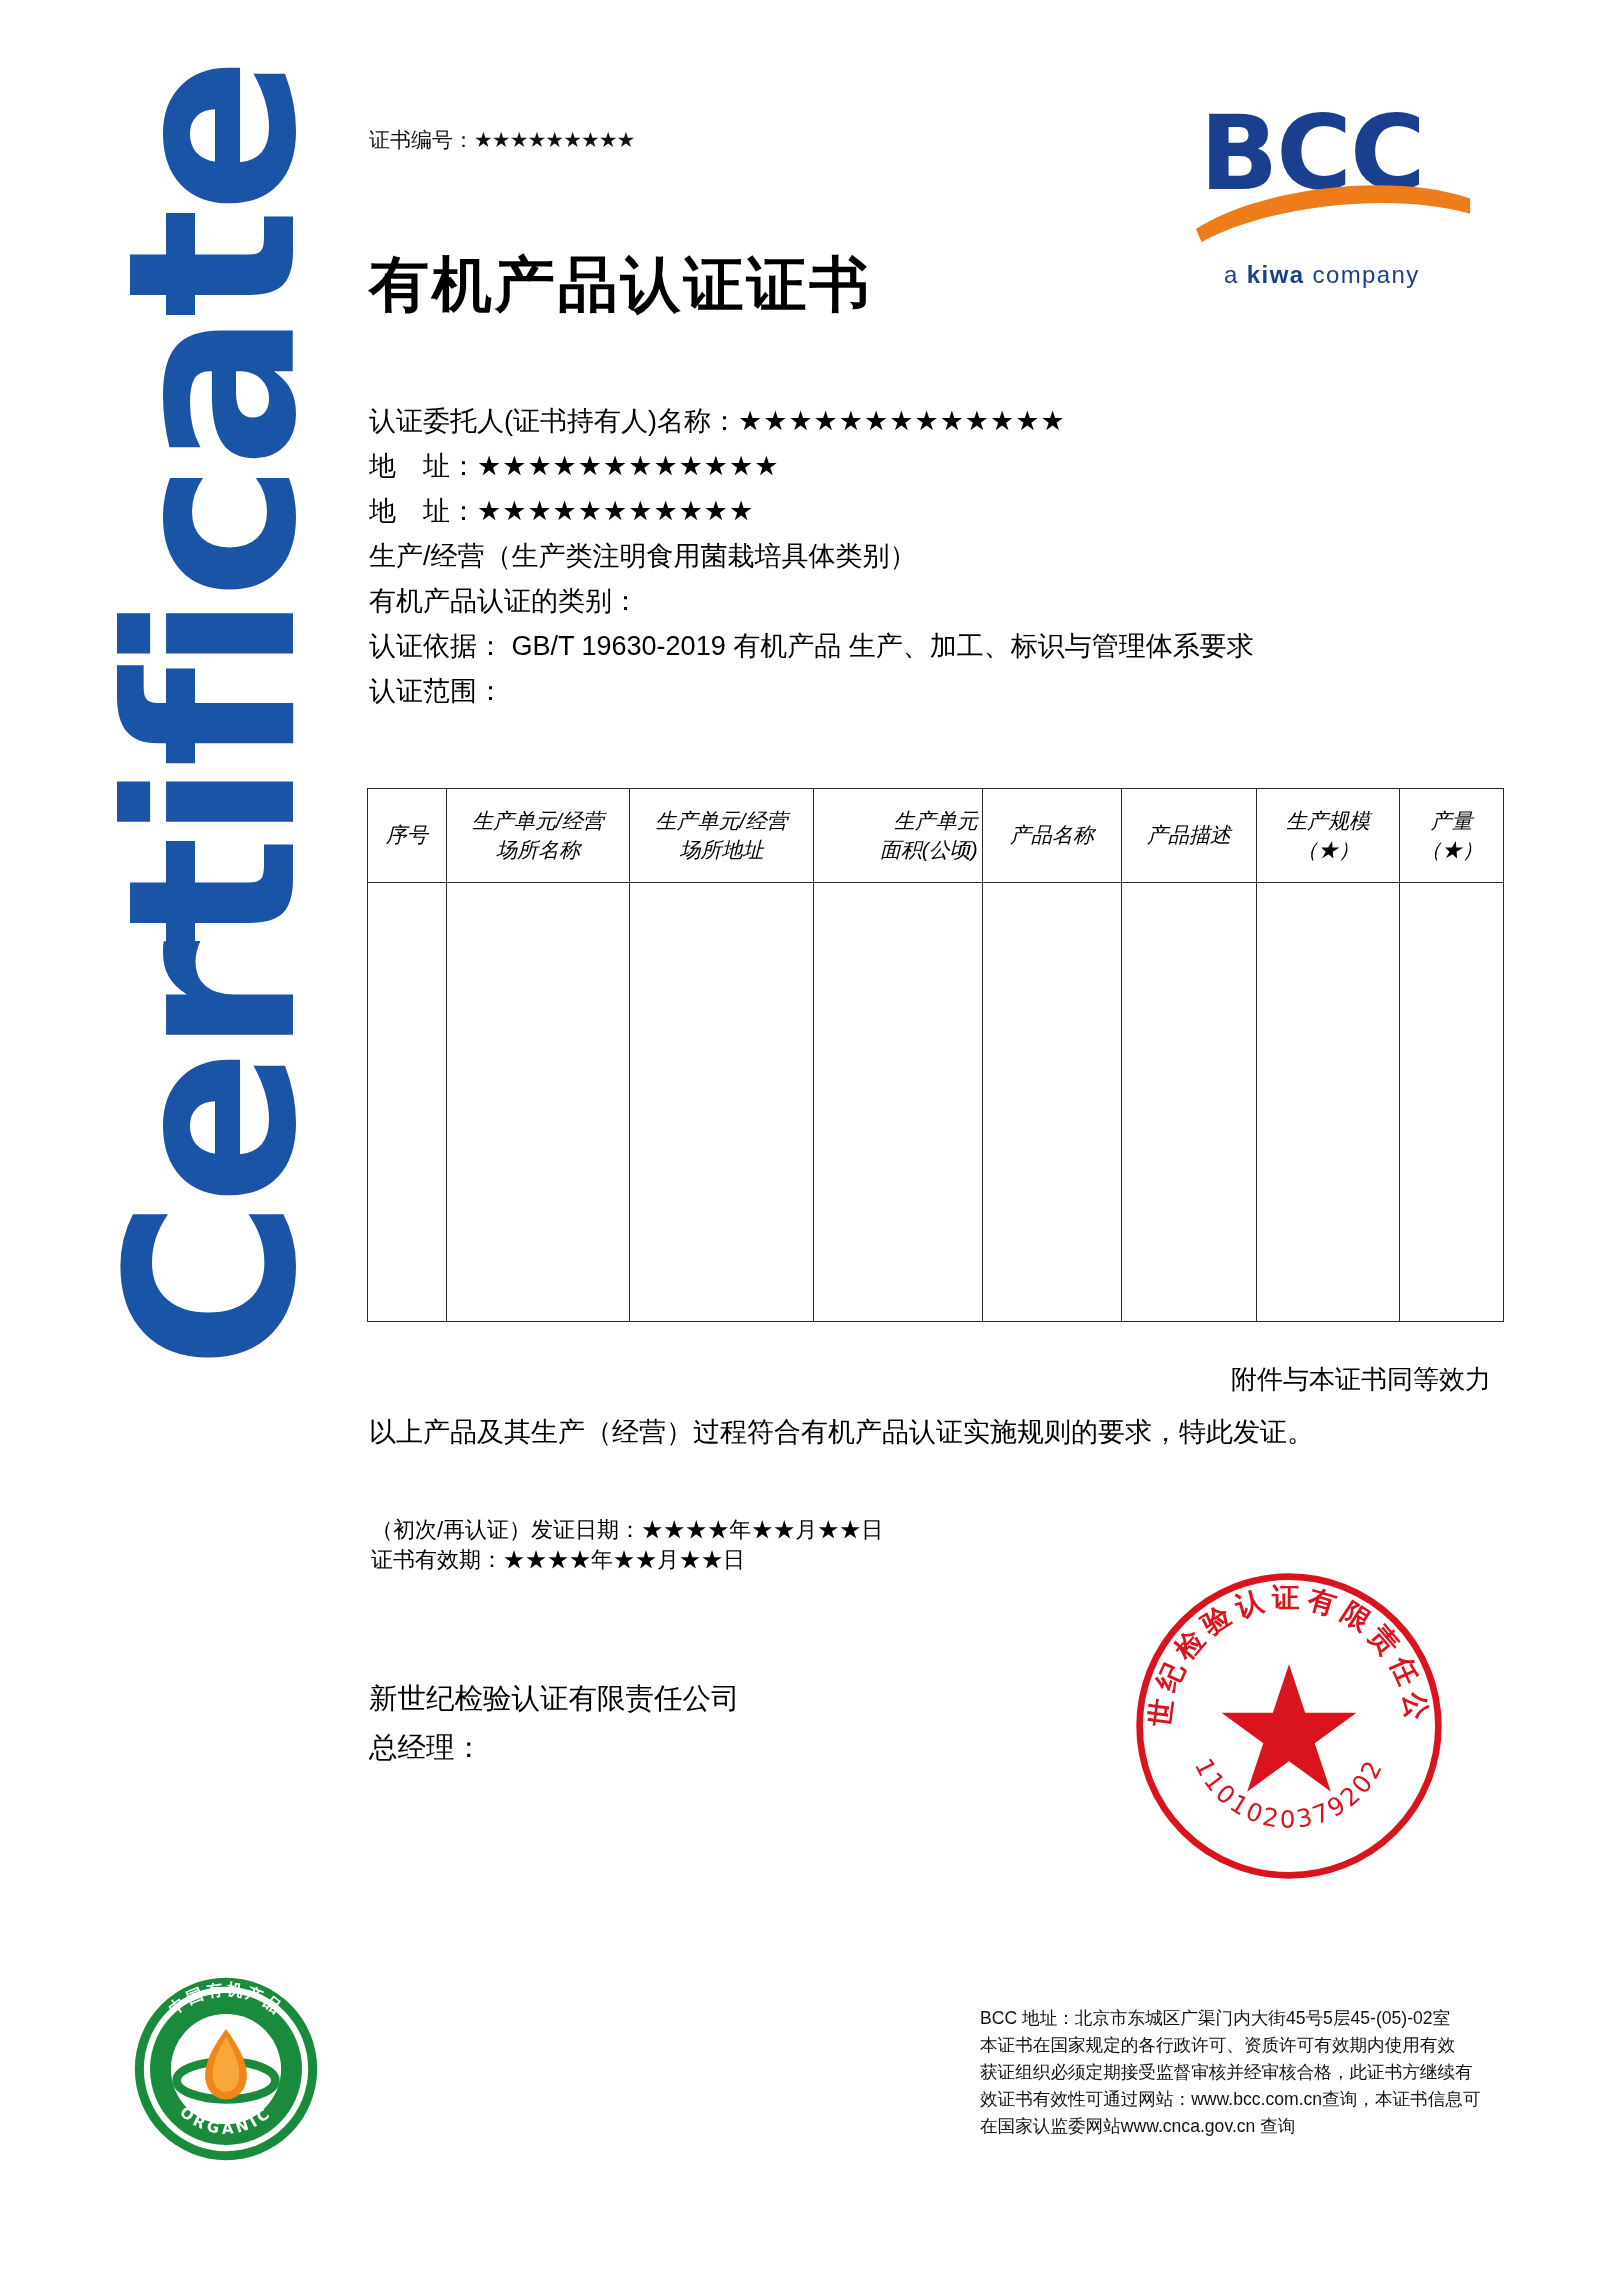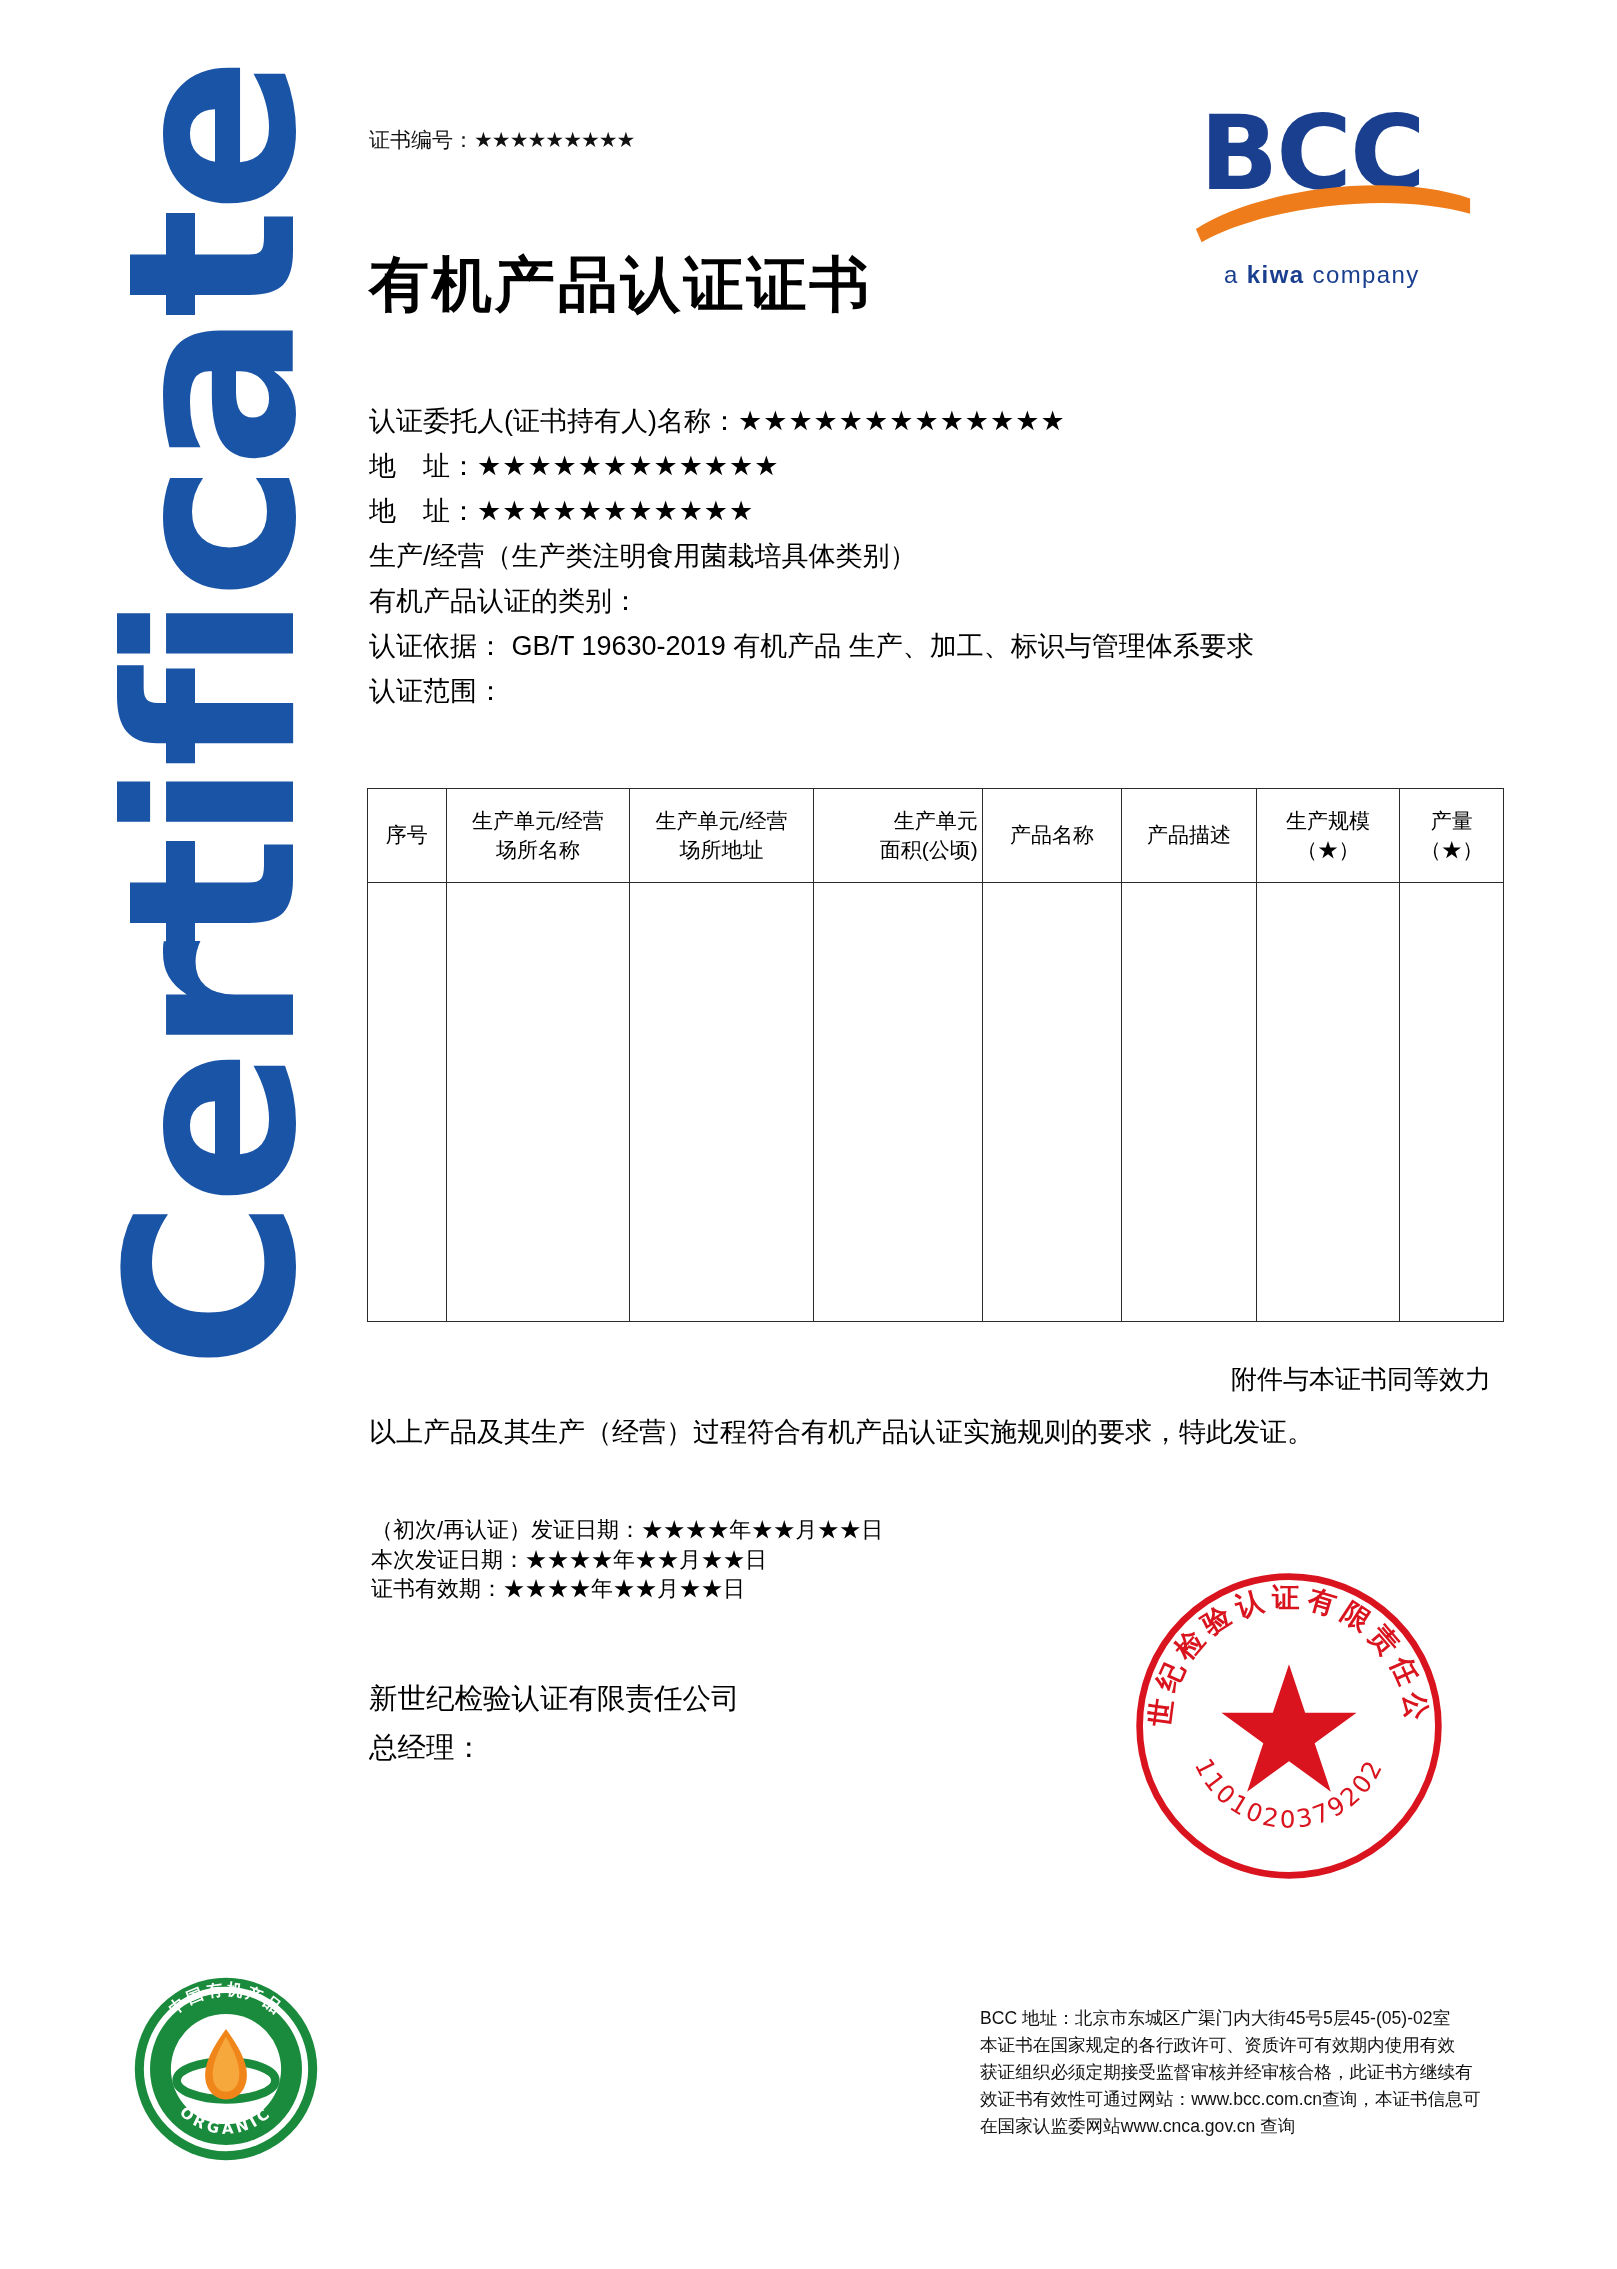--- a/index.html
+++ b/index.html
@@ -120,20 +120,21 @@
   #info-block .stars { letter-spacing: 1px; }
 
   
   #scope-table {
     position: absolute;
     left: 367px;
     top: 788px;
     width: 928px;
     border-collapse: collapse;
     table-layout: fixed;
+    font-style: italic;
   }
   #scope-table th, #scope-table td {
     border: 1px solid #2b2b2b;
     font-weight: normal;
     font-size: 21px;
     color: #000;
     padding: 5.7px 3.8px;
     vertical-align: middle;
     text-align: center;
     line-height: 28.5px;
@@ -319,23 +320,20 @@
     </tbody>
   </table>
 
   <div id="annex-note">附件与本证书同等效力</div>
 
   <div id="conformity">以上产品及其生产（经营）过程符合有机产品认证实施规则的要求，特此发证。</div>
 
   <div id="dates">
     <div class="row">
       <span>（初次/再认证）发证日期：</span><span class="stars">★★★★年★★月★★日</span>
-    </div>
-    <div class="row">
-      <span>本次发证日期：</span><span class="stars">★★★★年★★月★★日</span>
     </div>
     <div class="row">
       <span>证书有效期：</span><span class="stars">★★★★年★★月★★日</span>
     </div>
   </div>
 
   <div id="signature">
     <div>新世纪检验认证有限责任公司</div>
     <div>总经理：</div>
   </div>

